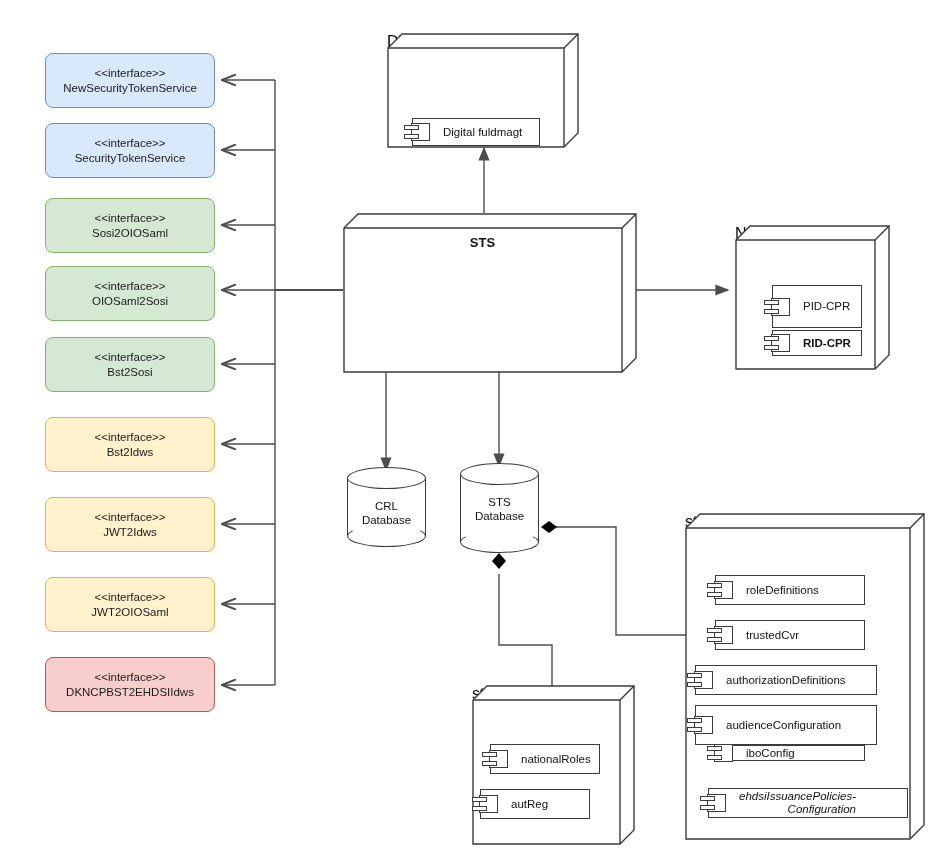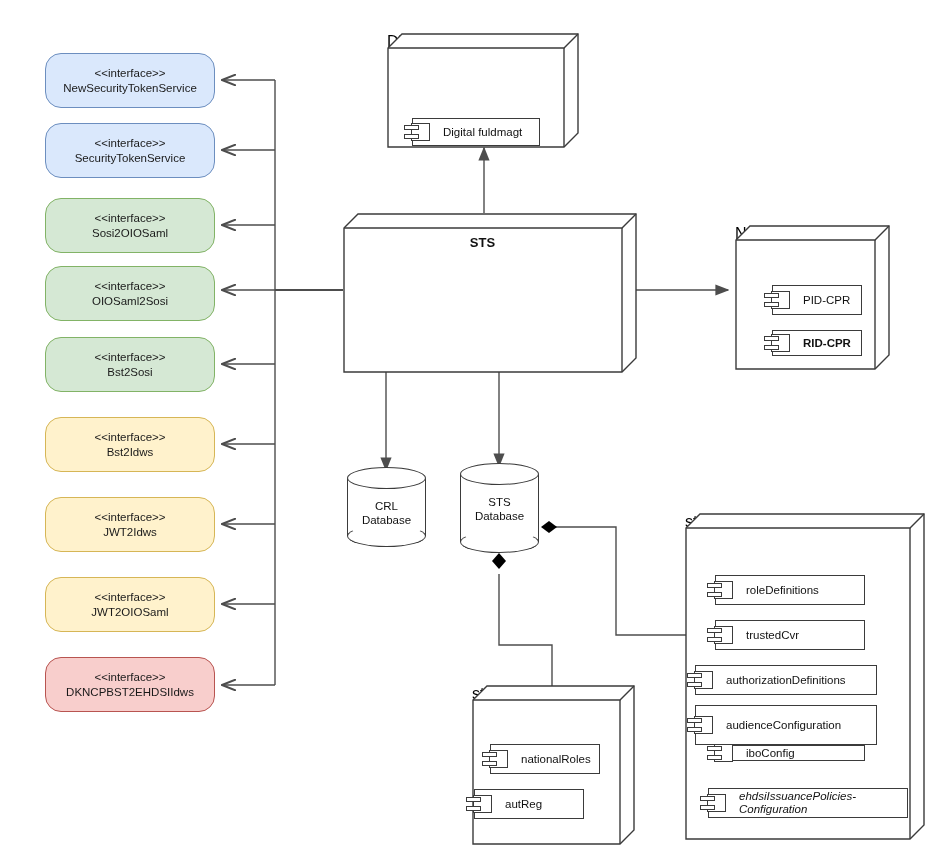--- a/index.html
+++ b/index.html
@@ -4,34 +4,34 @@
 <style>
   html,body{margin:0;padding:0;background:#ffffff;}
   body{font-family:"Liberation Sans", sans-serif;}
   #canvas{position:relative;width:945px;height:853px;overflow:hidden;background:#fff;}
   .svg-layer{position:absolute;left:0;top:0;width:945px;height:853px;}
   .node{position:absolute;box-sizing:border-box;}
 
   
   .iface{
     border:1.4px solid #555;
-    border-radius:16px;
+    border-radius:8px;
     display:flex;flex-direction:column;align-items:center;justify-content:center;
     font-size:11.5px;color:#1a1a1a;line-height:15px;text-align:center;
   }
   .iface .stereo{font-size:11.5px;}
   .iface .nm{font-size:11.5px;}
 
   
   .subcomp{
     position:absolute;background:#fff;border:1.4px solid #3b3b3b;
     display:flex;align-items:center;box-sizing:border-box;
     font-size:11.5px;color:#111;
   }
-  .subcomp .lbl{margin-left:30px;line-height:13px;}
+  .subcomp .lbl{margin-left:30px;line-height:13px;text-align:right;}
   .ic{position:absolute;left:-9px;top:50%;transform:translateY(-50%);width:26px;height:18px;}
   .ic .body{position:absolute;left:7px;top:0;width:19px;height:18px;background:#fff;border:1.4px solid #3b3b3b;box-sizing:border-box;}
   .ic .t1,.ic .t2{position:absolute;left:0;width:15px;height:5px;background:#fff;border:1.4px solid #3b3b3b;box-sizing:border-box;}
   .ic .t1{top:2px;}
   .ic .t2{top:11px;}
   .sts-title{position:absolute;left:0;right:14px;top:22px;text-align:center;font-size:13px;font-weight:bold;color:#111;}
 
   
   .cyl{position:absolute;}
   .cyl .cbody{position:absolute;left:0;right:0;top:11px;bottom:11px;background:#fff;border-left:1.4px solid #3b3b3b;border-right:1.4px solid #3b3b3b;box-sizing:border-box;}
@@ -154,21 +154,21 @@
     <div class="sts-title" style="top:22px;right:15px;">STS</div>
   </div>
 
   <div class="node" style="left:735px;top:225px;width:155px;height:145px;">
     <svg width="155" height="145" style="position:absolute;left:0;top:0;">
       <path d="M1,15 L15,1 L154,1 L154,130 L140,144 L1,144 z" fill="#ffffff" stroke="#3b3b3b" stroke-width="1.4"></path>
       <path d="M1,15 L140,15 L154,1" fill="none" stroke="#3b3b3b" stroke-width="1.4"></path>
       <path d="M140,15 L140,144" fill="none" stroke="#3b3b3b" stroke-width="1.4"></path>
     </svg>
     <div class="title" style="top:20px;right:15px;">Nets</div>
-    <div class="subcomp" style="left:37px;top:60px;width:90px;height:30px;">
+    <div class="subcomp" style="left:37px;top:60px;width:90px;height:43px;">
       <span class="ic">
           <span class="body"></span>
           <span class="t1"></span>
           <span class="t2"></span>
         </span>
       <span class="lbl">PID-CPR</span>
     </div>
     <div class="subcomp" style="left:37px;top:105px;width:90px;height:26px;font-weight:bold;">
       <span class="ic">
           <span class="body"></span>
@@ -266,21 +266,21 @@
     </svg>
     <div class="title" style="top:20px;right:15px;">stamdata</div>
     <div class="subcomp" style="left:18px;top:59px;width:110px;height:30px;">
       <span class="ic">
           <span class="body"></span>
           <span class="t1"></span>
           <span class="t2"></span>
         </span>
       <span class="lbl">nationalRoles</span>
     </div>
-    <div class="subcomp" style="left:2px;top:104px;width:110px;height:30px;">
+    <div class="subcomp" style="left:8px;top:104px;width:110px;height:30px;">
       <span class="ic">
           <span class="body"></span>
           <span class="t1"></span>
           <span class="t2"></span>
         </span>
       <span class="lbl">autReg</span>
     </div>
   </div>
 
 </div>

